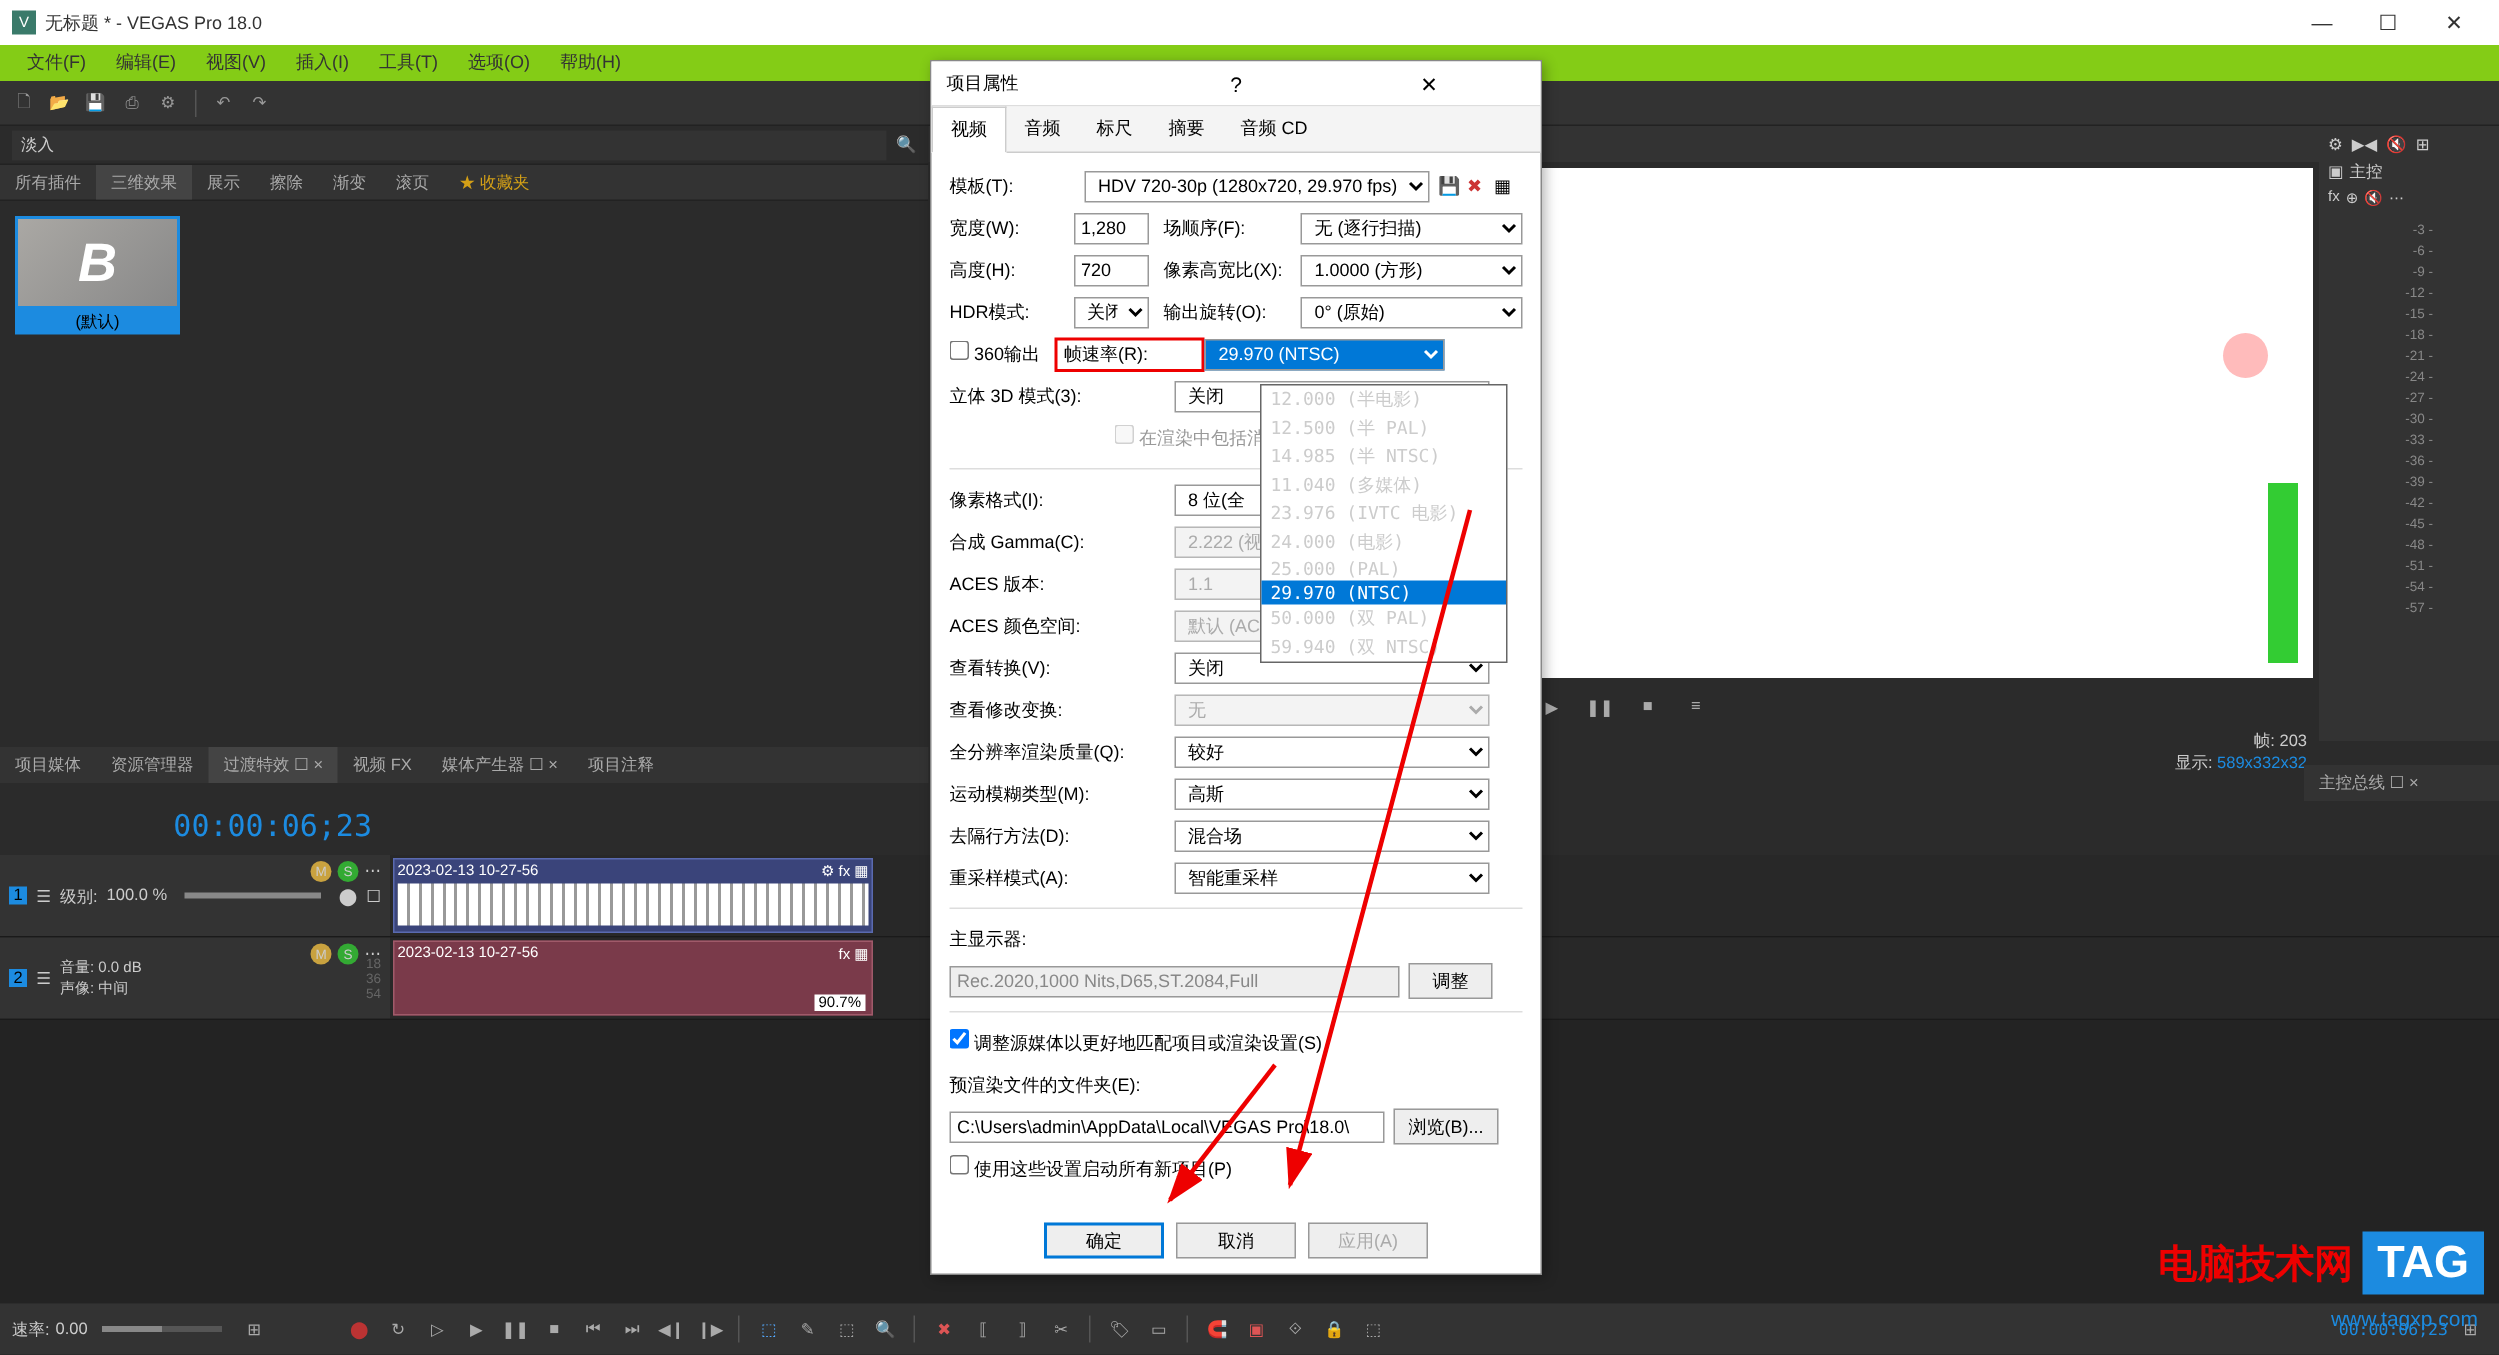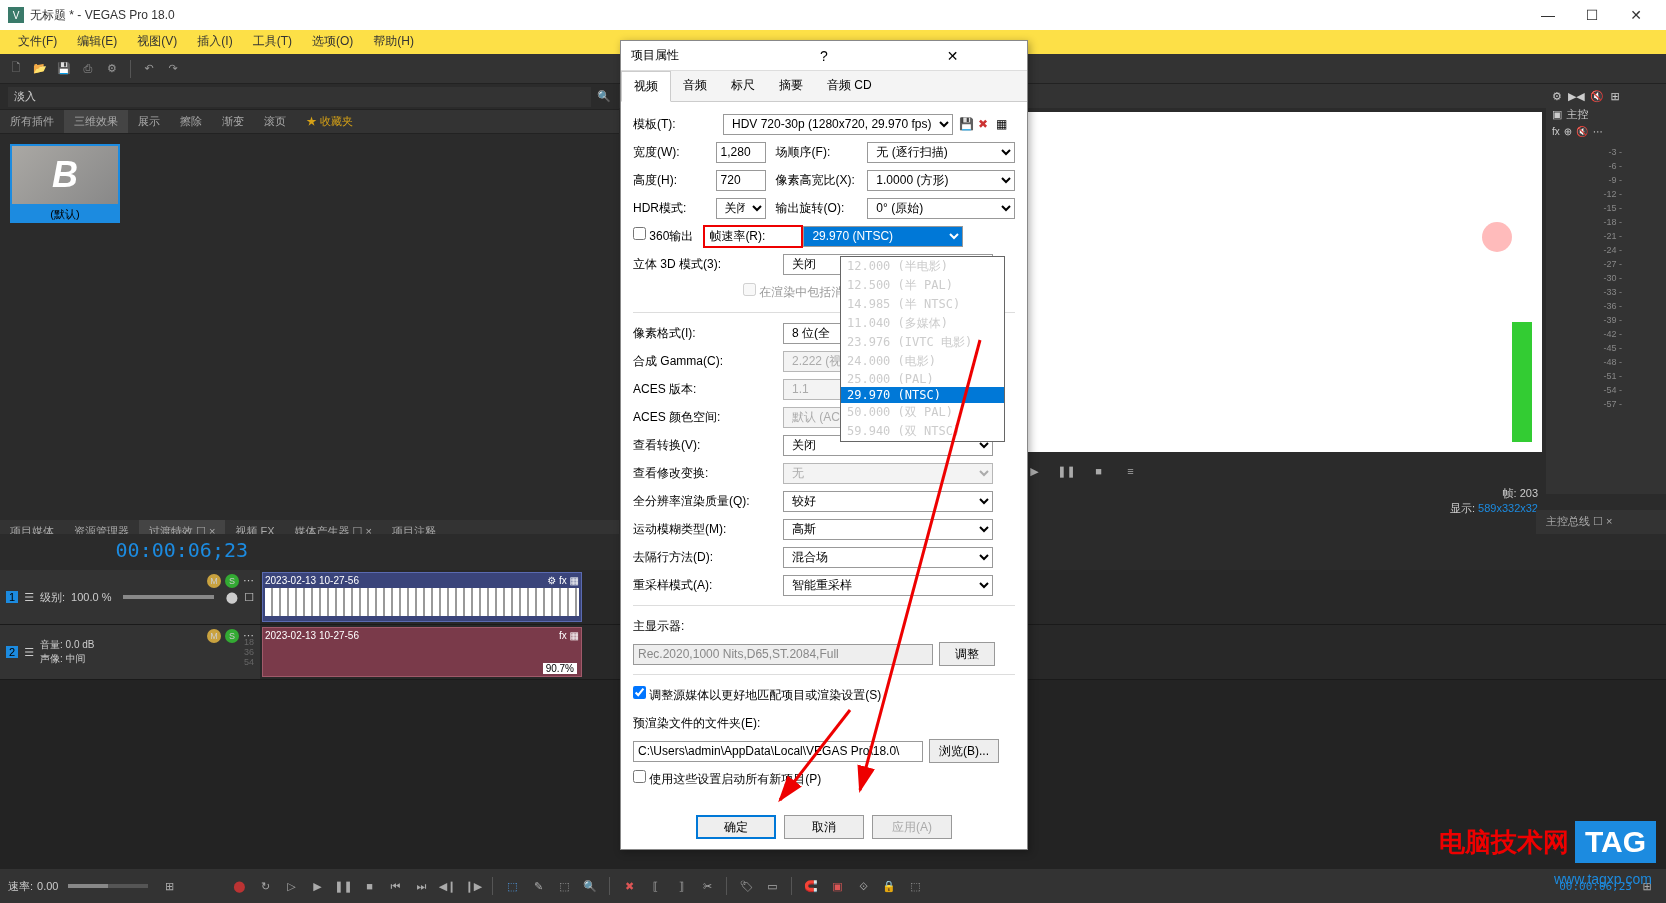--- a/index.html
+++ b/index.html
@@ -1,21 +1,21 @@
 <!DOCTYPE html>
 <html><head>
 <meta charset="utf-8">
 <style>
 * { margin: 0; padding: 0; box-sizing: border-box; font-family: "Microsoft YaHei", Arial, sans-serif; }
 body { background: #2b2b2b; color: #ccc; font-size: 11px; overflow: hidden; width: 1666px; height: 903px; position: relative; }
 .titlebar { height: 30px; background: #fff; display: flex; align-items: center; padding: 0 8px; color: #333; }
 .titlebar .icon { width: 16px; height: 16px; background: #3a7a6a; color: #fff; display: flex; align-items: center; justify-content: center; font-size: 10px; margin-right: 6px; }
 .titlebar .title { flex: 1; font-size: 12px; }
 .titlebar .win-btn { width: 44px; height: 28px; display: flex; align-items: center; justify-content: center; font-size: 14px; }
-.menubar { height: 24px; background: #fde047; display: flex; padding: 0 8px; color: #333; }
+.menubar { height: 24px; background: #84cc16; display: flex; padding: 0 8px; color: #333; }
 .menubar div { padding: 3px 10px; font-size: 12px; }
 .toolbar { height: 30px; background: #333; display: flex; align-items: center; padding: 0 6px; gap: 4px; border-bottom: 1px solid #222; }
 .tb-btn { width: 20px; height: 20px; display: flex; align-items: center; justify-content: center; color: #999; }
 .tb-sep { width: 1px; height: 18px; background: #555; margin: 0 4px; }
 .main-area { display: flex; height: 410px; }
 .left-panel { width: 619px; background: #2b2b2b; }
 .search-bar { height: 26px; display: flex; align-items: center; padding: 0 8px; border-bottom: 1px solid #222; }
 .search-input { flex: 1; background: #333; border: none; color: #ccc; padding: 2px 6px; height: 20px; font-size: 11px; }
 .tabs-row { height: 24px; display: flex; background: #333; border-bottom: 1px solid #222; }
 .tab { padding: 4px 10px; font-size: 11px; color: #aaa; }
@@ -205,21 +205,21 @@
         <div>-42 -</div>
         <div>-45 -</div>
       <div>-48 -</div>
         <div>-51 -</div>
         <div>-54 -</div>
       <div>-57 -</div>
     </div>
   </div>
 </div>
 
-<div style="position:absolute;top:520px;left:0;width:619px;height:24px;display:flex;background:#333">
+<div style="position:absolute;top:498px;left:0;width:619px;height:24px;display:flex;background:#333">
   <div class="tab">项目媒体</div>
   <div class="tab">资源管理器</div>
   <div class="tab active">过渡特效 ☐ ×</div>
   <div class="tab">视频 FX</div>
   <div class="tab">媒体产生器 ☐ ×</div>
   <div class="tab">项目注释</div>
 </div>
 <div style="position:absolute;top:510px;right:0;width:130px;height:24px;background:#333" class="tab">主控总线 ☐ ×</div>
 
 <div class="timeline-area">

